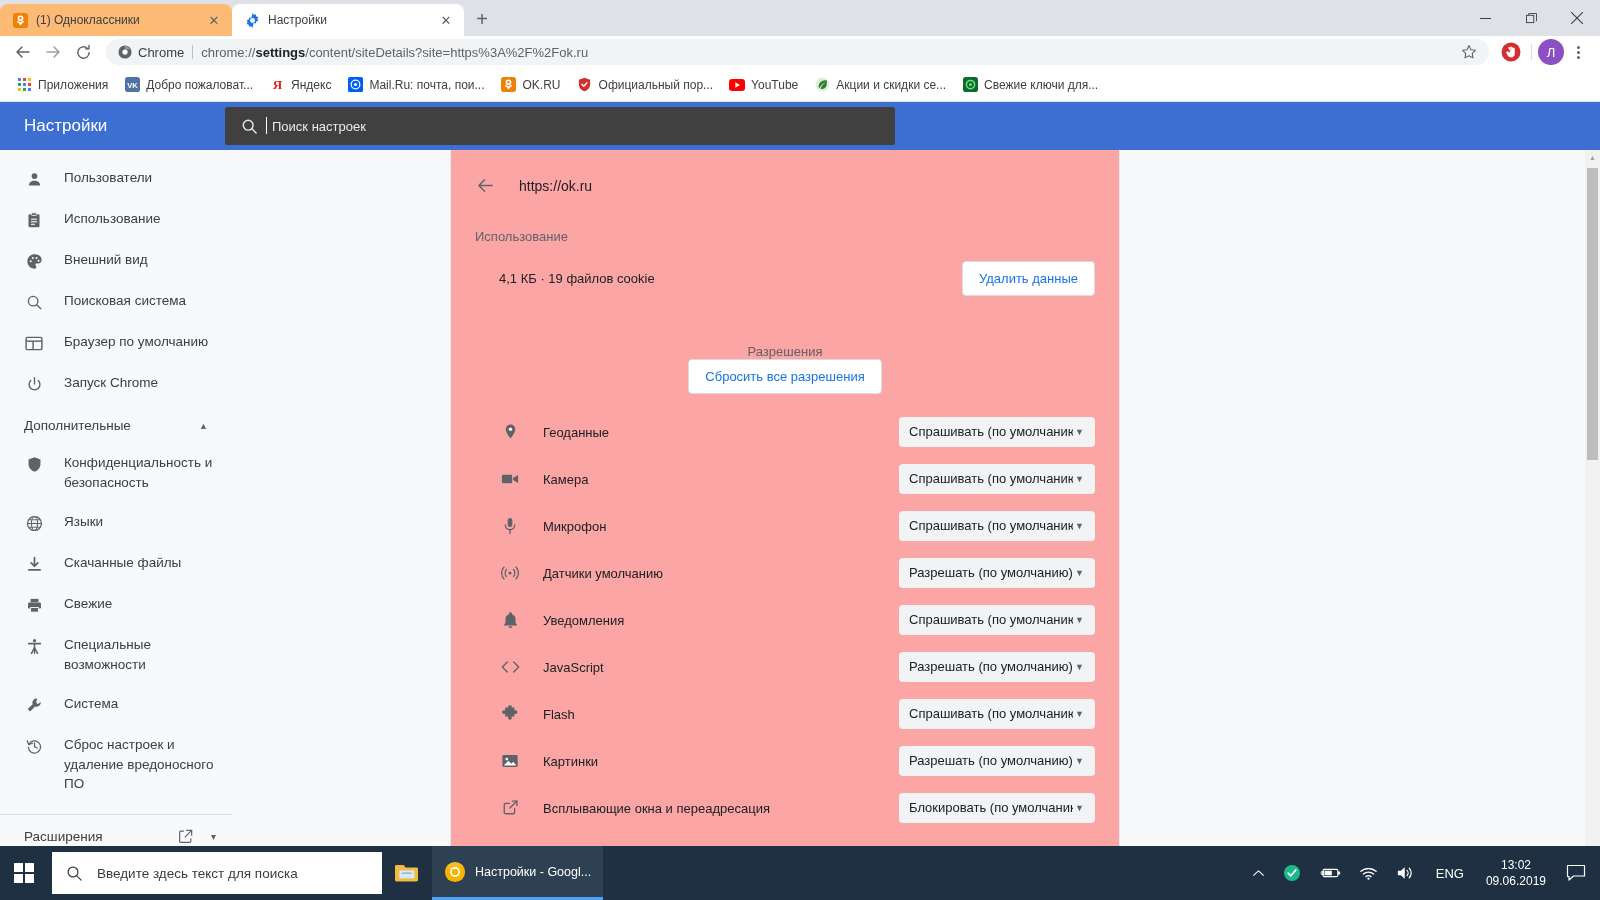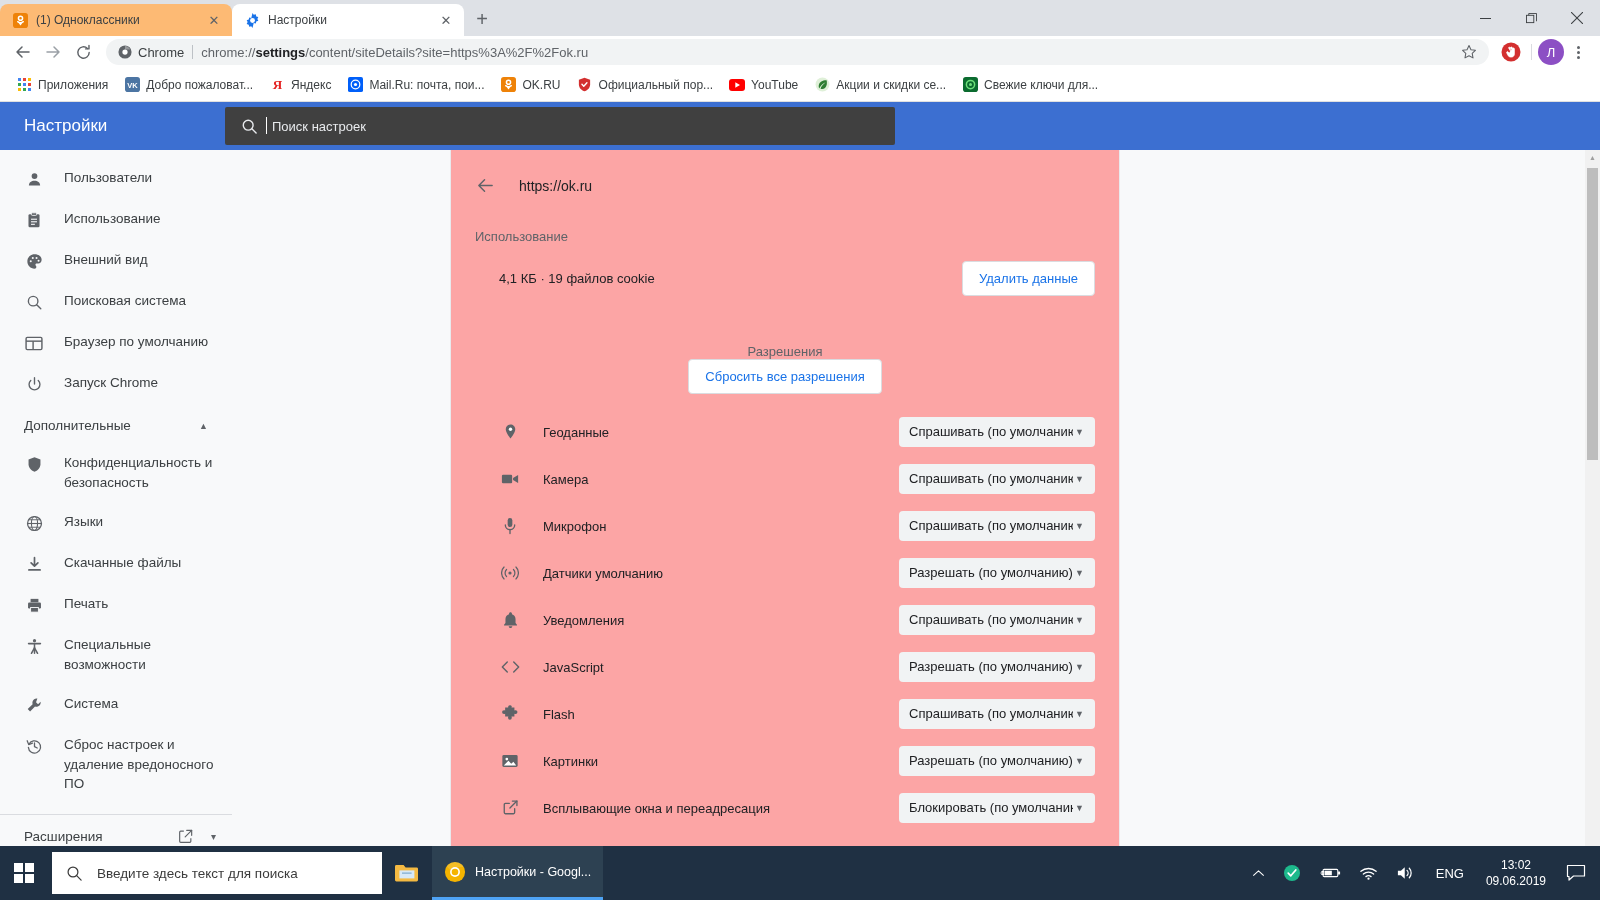--- a/index.html
+++ b/index.html
@@ -555,21 +555,21 @@
         <span class="side-label">Скачанные файлы</span>
       </div>
       <div class="side-item">
         <span class="side-ico">
             <svg width="17" height="17" viewBox="0 0 20 20" class="svgw">
               <rect x="5.4" y="2.2" width="9.2" height="4" fill="#5f6368"></rect>
               <rect x="2.4" y="6.6" width="15.2" height="7" rx="1.4" fill="#5f6368"></rect>
               <rect x="5.4" y="12.4" width="9.2" height="5.4" fill="#5f6368" stroke="#f8f9fa" stroke-width="1.1"></rect>
             </svg>
           </span>
-        <span class="side-label">Печать</span>
+        <span class="side-label">Свежие</span>
       </div>
       <div class="side-item">
         <span class="side-ico">
             <svg width="17" height="17" viewBox="0 0 20 20" class="svgw">
               <circle cx="10" cy="3.2" r="1.9" fill="#5f6368"></circle>
               <line x1="3" y1="6.6" x2="17" y2="6.6" stroke="#5f6368" stroke-width="1.8" stroke-linecap="round"></line>
               <line x1="10" y1="6.4" x2="10" y2="18" stroke="#5f6368" stroke-width="1.8" stroke-linecap="round"></line>
               <line x1="10" y1="11.6" x2="6.4" y2="18" stroke="#5f6368" stroke-width="1.8" stroke-linecap="round"></line>
               <line x1="10" y1="11.6" x2="13.6" y2="18" stroke="#5f6368" stroke-width="1.8" stroke-linecap="round"></line>
             </svg>

